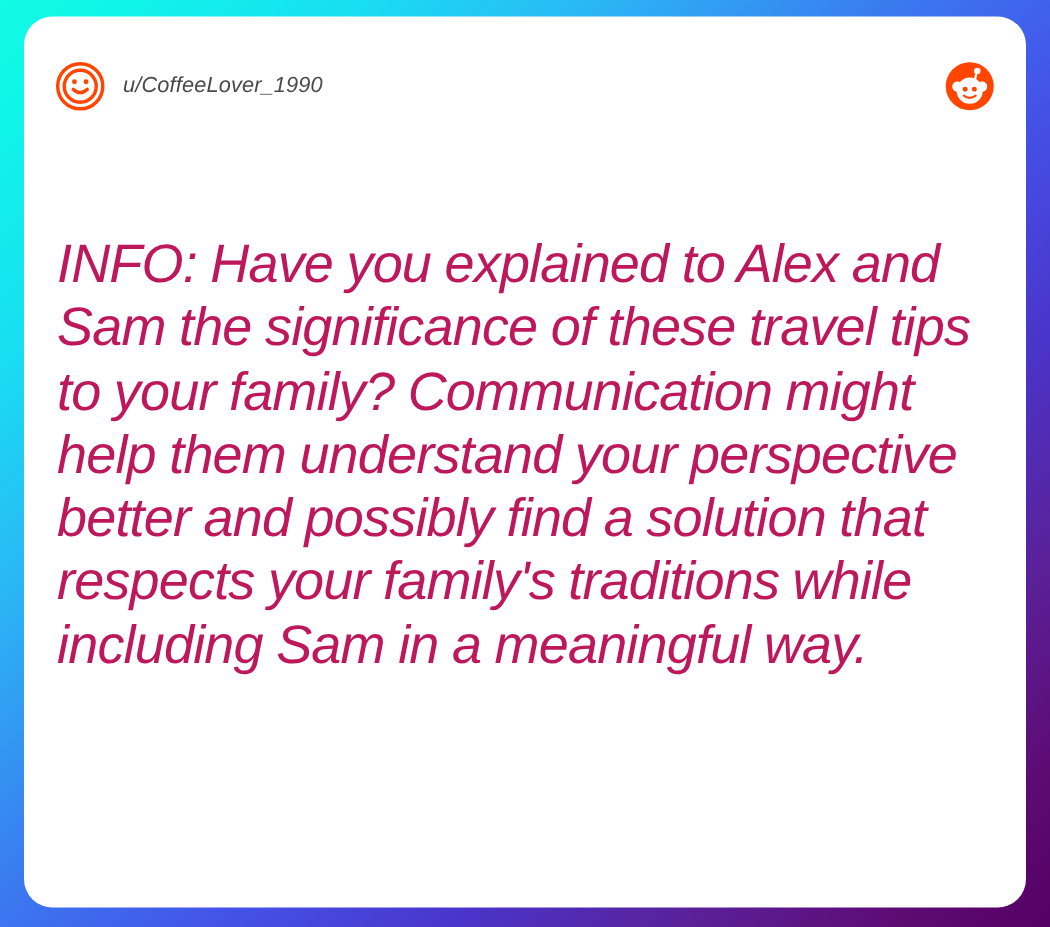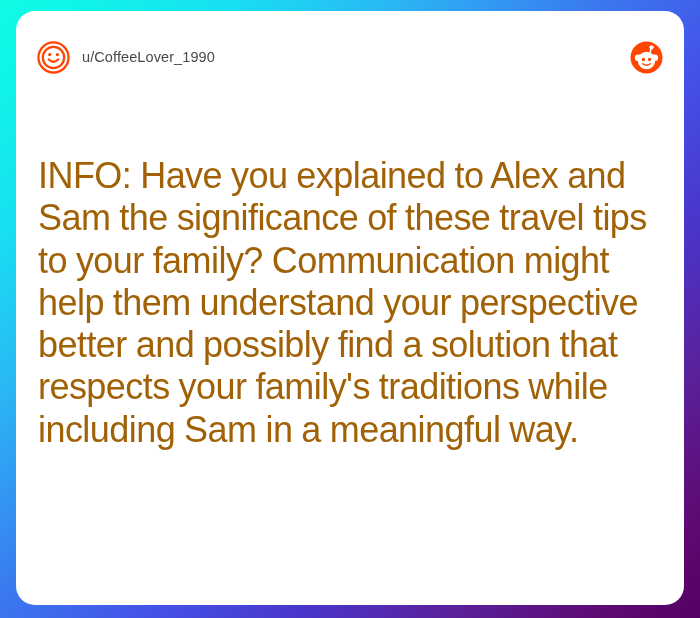--- a/index.html
+++ b/index.html
@@ -36,20 +36,21 @@
 
   .card {
     position: absolute;
     left: 16px;
     top: 11px;
     width: 668px;
     height: 594px;
     background: #ffffff;
     border-radius: 19px;
     overflow: hidden;
+    font-style: italic;
   }
 
   
   .card-header {
     position: absolute;
     left: 0;
     top: 0;
     width: 100%;
     height: 92px;
     display: flex;
@@ -93,21 +94,21 @@
     left: 0;
     top: 92px;
     right: 0;
     bottom: 0;
     padding: 52px 30px 0 22px;
   }
 
   .post-text {
     font-size: 36px;
     line-height: 1.175;
-    color: #a16207;
+    color: #be185d;
     letter-spacing: -0.55px;
     font-weight: 400;
     word-spacing: -0.5px;
   }
 </style>
 </head>
 <body>
 
 <div class="screen">
 

